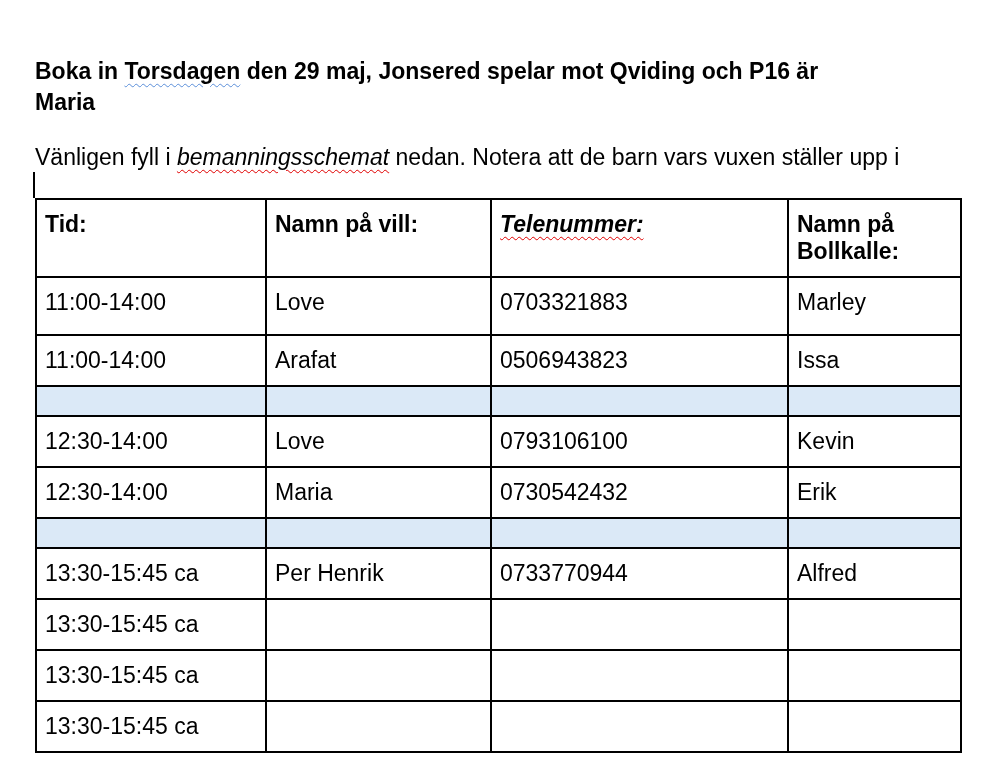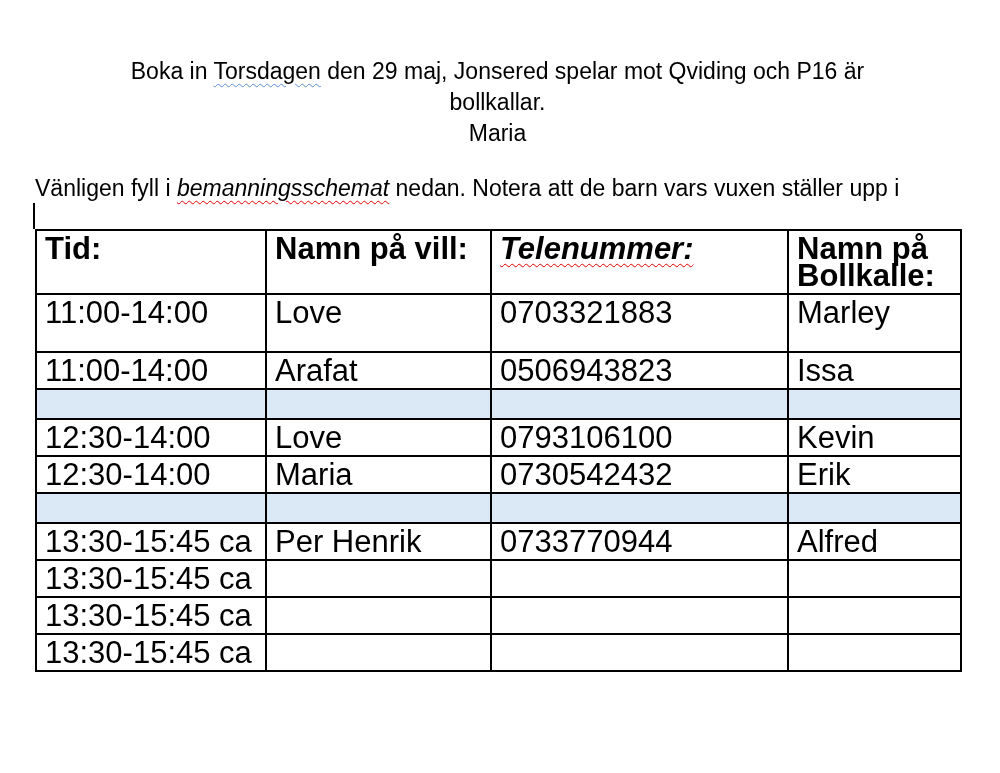--- a/index.html
+++ b/index.html
@@ -20,23 +20,22 @@
     left: 35px;
     top: 56px;
     width: 925px;
   }
   .line {
     font-size: 23px;
     line-height: 29px;
     white-space: nowrap;
   }
   .h {
-    font-weight: normal;
+    font-weight: bold;
     line-height: 31px;
-    text-align: center;
   }
   .blank {
     height: 25px;
   }
   .caret-line {
     height: 26px;
     position: relative;
   }
   .caret {
     display: inline-block;
@@ -64,22 +63,22 @@
   table {
     border-collapse: collapse;
     table-layout: fixed;
     width: 925px;
     margin-top: 0;
   }
   th, td {
     border: 2px solid #000;
     vertical-align: top;
     text-align: left;
-    padding: 4px 8px;
-    font-size: 31px;
+    padding: 11px 8px;
+    font-size: 23px;
     line-height: 27px;
     overflow: hidden;
     white-space: nowrap;
   }
   th {
     font-weight: bold;
     white-space: normal;
   }
   tbody tr {
     height: 30px;
@@ -91,21 +90,20 @@
     background: var(--shaded-row);
   }
 </style>
 </head>
 <body>
 
 <div class="doc">
 
   <div class="line h"><span>Boka in </span><span class="wavy-blue">Torsdagen</span><span> den 29 maj, Jonsered spelar mot Qviding och P16 är</span></div>
 
-  <div class="line h">bollkallar.</div>
 
   <div class="line h">Maria</div>
 
 
   <div class="line blank"></div>
 
   <div class="line"><span>Vänligen fyll i </span><span class="wavy-red">bemanningsschemat</span><span> nedan. Notera att de barn vars vuxen ställer upp i</span></div>
 
   <div class="line caret-line"><span class="caret"></span></div>
 

